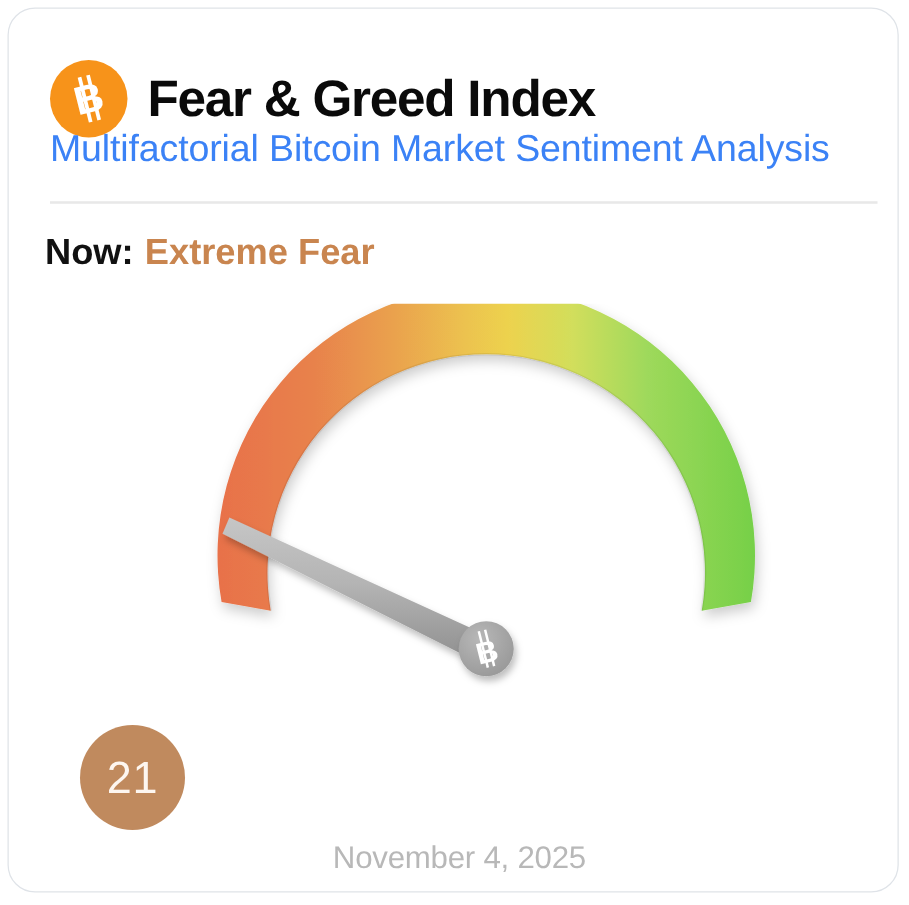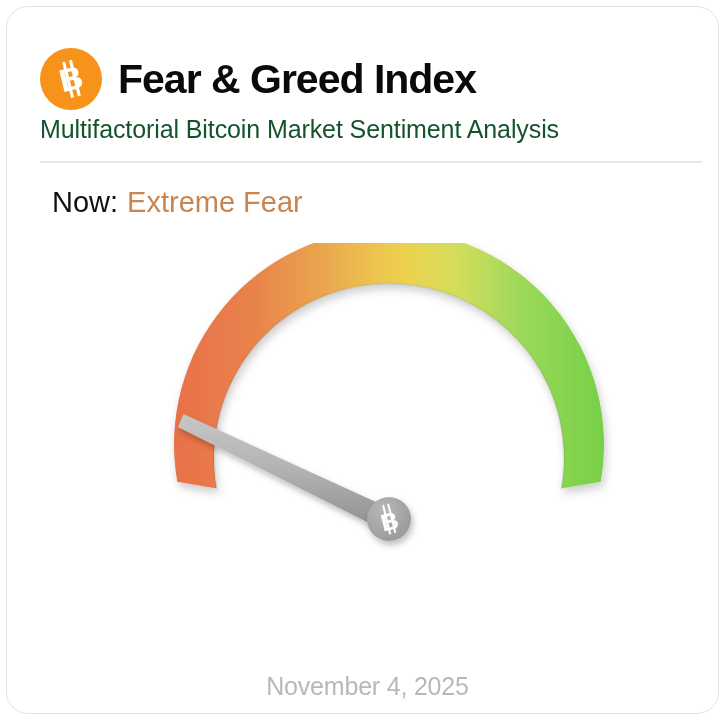--- a/index.html
+++ b/index.html
@@ -57,43 +57,43 @@
     font-weight: bold;
     color: #0a0a0a;
     letter-spacing: -1px;
     line-height: 1;
     white-space: nowrap;
   }
 
   .subtitle {
     position: absolute;
     left: 33px;
-    top: 108px;
-    font-size: 25px;
-    color: #14532d;
+    top: 96px;
+    font-size: 30px;
+    color: #3b82f6;
     letter-spacing: -0.1px;
     white-space: nowrap;
   }
 
   .divider {
     position: absolute;
     left: 33px;
     top: 154px;
     width: 662px;
     height: 2px;
     background: #e8e8e8;
   }
 
   
   .now-line {
     position: absolute;
-    left: 45px;
+    left: 29px;
     top: 178px;
     font-size: 29px;
-    font-weight: normal;
+    font-weight: bold;
     white-space: nowrap;
     line-height: 1.2;
   }
   .now-label { color: #111111; }
   .now-value { color: #c9854f; margin-left: 9px; }
 
   
   .gauge-wrap {
     position: absolute;
     left: 0;
@@ -214,17 +214,20 @@
       <g filter="url(#needleShadow)">
         <circle cx="382" cy="276" r="22" fill="url(#hubGrad)"></circle>
         <g transform="rotate(-14 382 276)">
           <text x="382" y="287" text-anchor="middle" font-family="'Liberation Sans', sans-serif" font-size="24" font-weight="bold" fill="#ffffff">B</text>
           <rect x="378.6" y="261" width="2" height="30" fill="#ffffff"></rect>
           <rect x="383.8" y="261" width="2" height="30" fill="#ffffff"></rect>
         </g>
       </g>
     </svg>
 
+    <div class="value-badge">
+      <span>21</span>
+    </div>
   </div>
 
   <div class="date-label">November 4, 2025</div>
 
 </div>
 
 </body></html>

